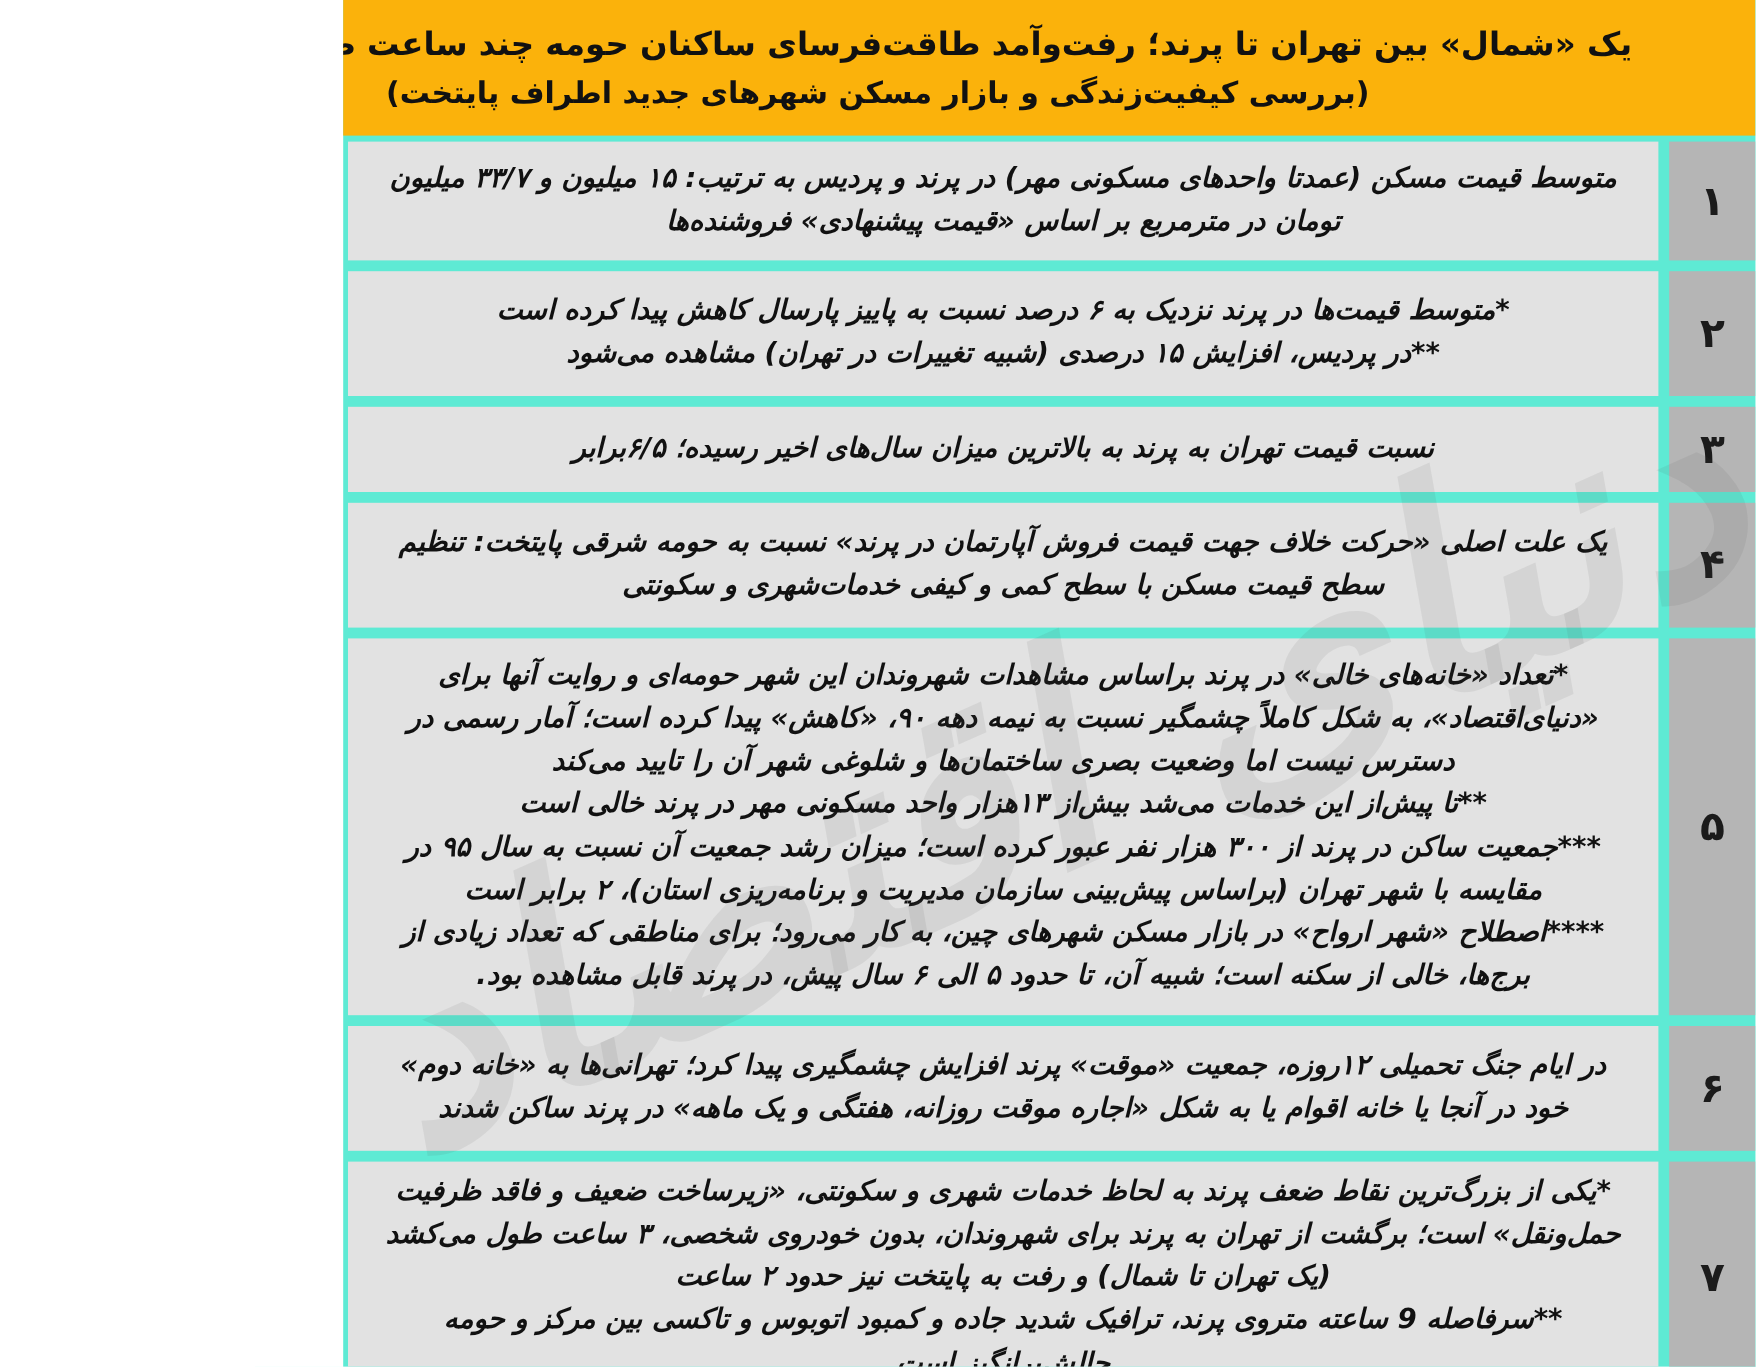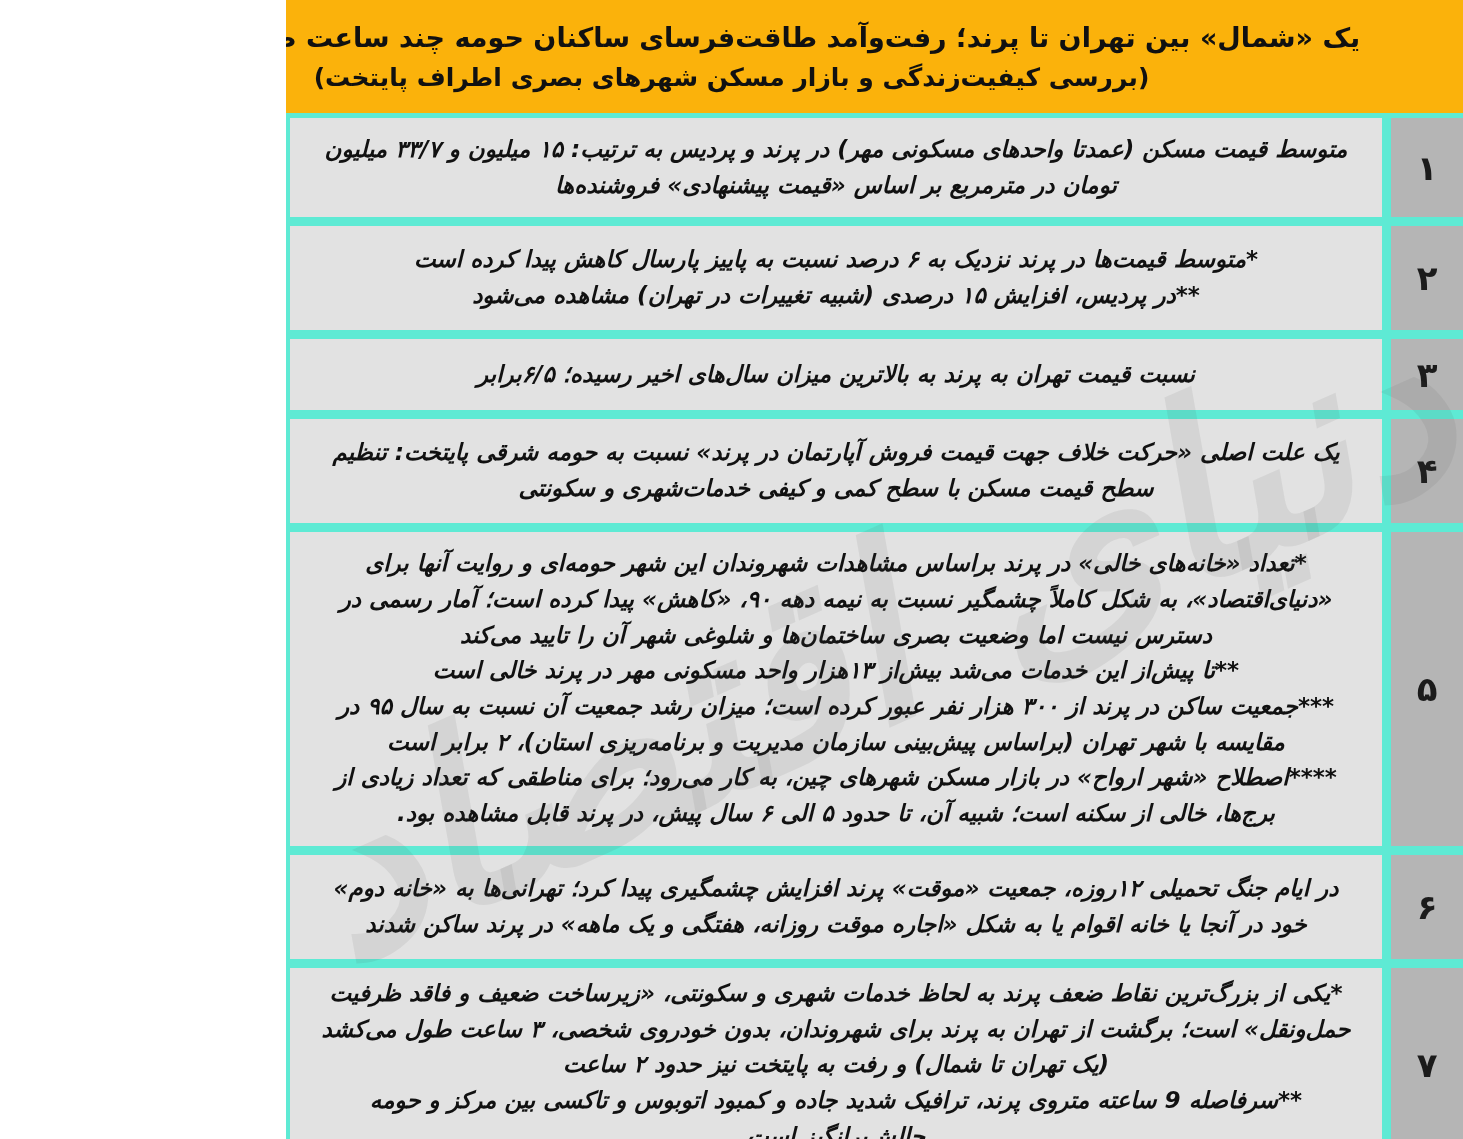--- a/index.html
+++ b/index.html
@@ -78,21 +78,21 @@
     z-index:3;
   }
 </style>
 </head>
 <body>
 
 <div class="page">
 
   <header class="banner">
     <div class="l1">یک «شمال» بین تهران تا پرند؛ رفت‌وآمد طاقت‌فرسای ساکنان حومه چند ساعت طول می‌کشد؟</div>
-    <div class="l2">(بررسی کیفیت‌زندگی و بازار مسکن شهرهای بصری اطراف پایتخت)</div>
+    <div class="l2">(بررسی کیفیت‌زندگی و بازار مسکن شهرهای جدید اطراف پایتخت)</div>
   </header>
 
   <div class="rows" id="rows">
   <section class="row">
     <div class="badge">۱</div>
     <div class="content">
           <p>متوسط قیمت مسکن (عمدتا واحدهای مسکونی مهر) در پرند و پردیس به ترتیب: ۱۵ میلیون و ۳۳/۷ میلیون تومان در مترمربع بر اساس «قیمت پیشنهادی» فروشنده‌ها</p>
         </div>
   </section>
 

